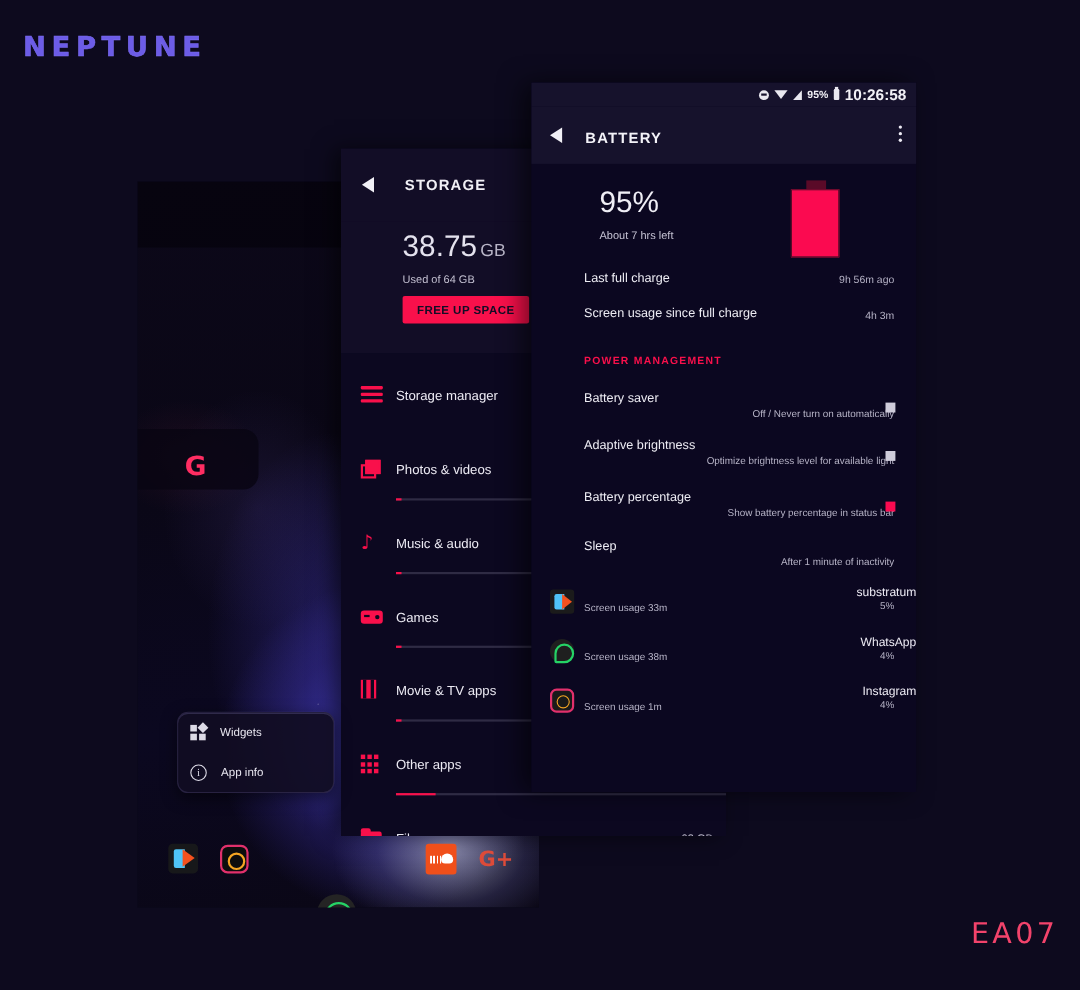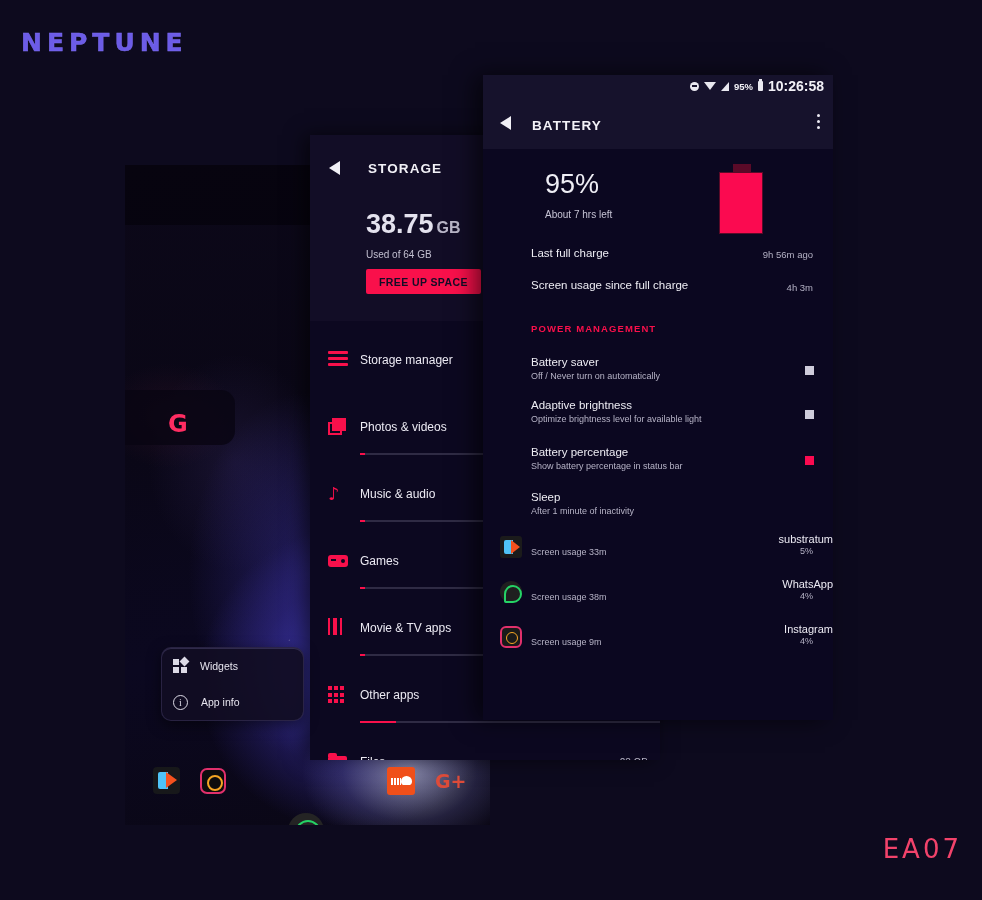--- a/index.html
+++ b/index.html
@@ -106,21 +106,21 @@
     background: #0c0820;
     box-shadow: -6px 0 18px rgba(0,0,0,0.55);
   }
   .st-header { height: 66px; background:#120d26; position:relative; }
   .st-title { position:absolute; left:58px; top:26px; font-size:13.5px; font-weight:700; letter-spacing:1.1px; color:#f1f0f6; }
   .back-tri {
     position:absolute; width:0;height:0;
     border-top:7px solid transparent; border-bottom:7px solid transparent; border-right:11px solid #f1f0f6;
   }
   .st-hero { position:relative; height:120px; background:#120d26; }
-  .st-amount { position:absolute; left:56px; top:8px; font-size:27px; color:#e4e2ee; font-weight:700; }
+  .st-amount { position:absolute; left:56px; top:8px; font-size:27px; color:#e4e2ee; font-weight:400; }
   .st-amount .u { font-size:16px; color:#b9b6c8; margin-left:3px; }
   .st-sub { position:absolute; left:56px; top:48px; font-size:10px; color:#c2bfd0; }
   .st-btn {
     position:absolute; left:56px; top:68px; height:25px; padding:0 13px;
     background:#f9104b; color:#120d26; border:none; border-radius:2px;
     font-size:10.5px; font-weight:600; letter-spacing:0.4px; font-family:"Liberation Sans",sans-serif;
     display:flex; align-items:center; cursor:pointer;
   }
   .st-list { position:relative; padding-top:8px; }
   .st-item { position:relative; height:67px; }
@@ -172,21 +172,21 @@
   .bt-hero { position:relative; height:98px; }
   .bt-pct { position:absolute; left:62px; top:20px; font-size:27px; color:#efeef5; font-weight:400; }
   .bt-left { position:absolute; left:62px; top:60px; font-size:10px; color:#c6c3d4; }
   .bt-graphic { position:absolute; left:236px; top:15px; width:44px; height:70px; }
   .bt-graphic .tip { position:absolute; left:14px; top:0; width:18px; height:9px; background:#5a0a28; }
   .bt-graphic .body { position:absolute; left:0; top:8px; width:44px; height:62px; background:#fb0a50; border:1px solid #5a0a28; }
 
   .bt-row { position:relative; padding:0 20px 0 48px; }
   .bt-row .k { font-size:11.5px; color:#edecf3; }
   .bt-row .v { position:absolute; right:20px; font-size:9.5px; color:#b4b1c4; }
-  .bt-row .sub { font-size:9px; color:#b6b3c6; margin-top:3px; }
+  .bt-row .sub { font-size:9px; color:#b6b3c6; margin-top:3px;text-align:right; }
   .section-head {
     padding-left:48px; font-size:9.5px; font-weight:700; letter-spacing:1.1px; color:#f9104b;
   }
   .toggle { position:absolute; right:19px; width:9px; height:9px; }
   .toggle.on { background:#fb0a50; }
   .toggle.off { background:#cfccdb; }
 
   .app-row { position:relative; padding-left:48px; height:45px; }
   .app-row .icn { position:absolute; left:17px; top:6px; width:22px; height:22px; }
   .app-row .nm { font-size:11px; color:#eceaf3; padding-top:3px;text-align:right; }
@@ -433,19 +433,19 @@
       </div>
       <div class="app-row">
         <div class="icn gl-whatsapp"></div>
         <div class="nm">WhatsApp</div>
         <div class="sub">Screen usage 38m</div>
         <div class="pc">4%</div>
       </div>
       <div class="app-row">
         <div class="icn gl-instagram"></div>
         <div class="nm">Instagram</div>
-        <div class="sub">Screen usage 9m</div>
+        <div class="sub">Screen usage 1m</div>
         <div class="pc">4%</div>
       </div>
     </div>
   </div>
 
 </div>
 
 </body></html>

